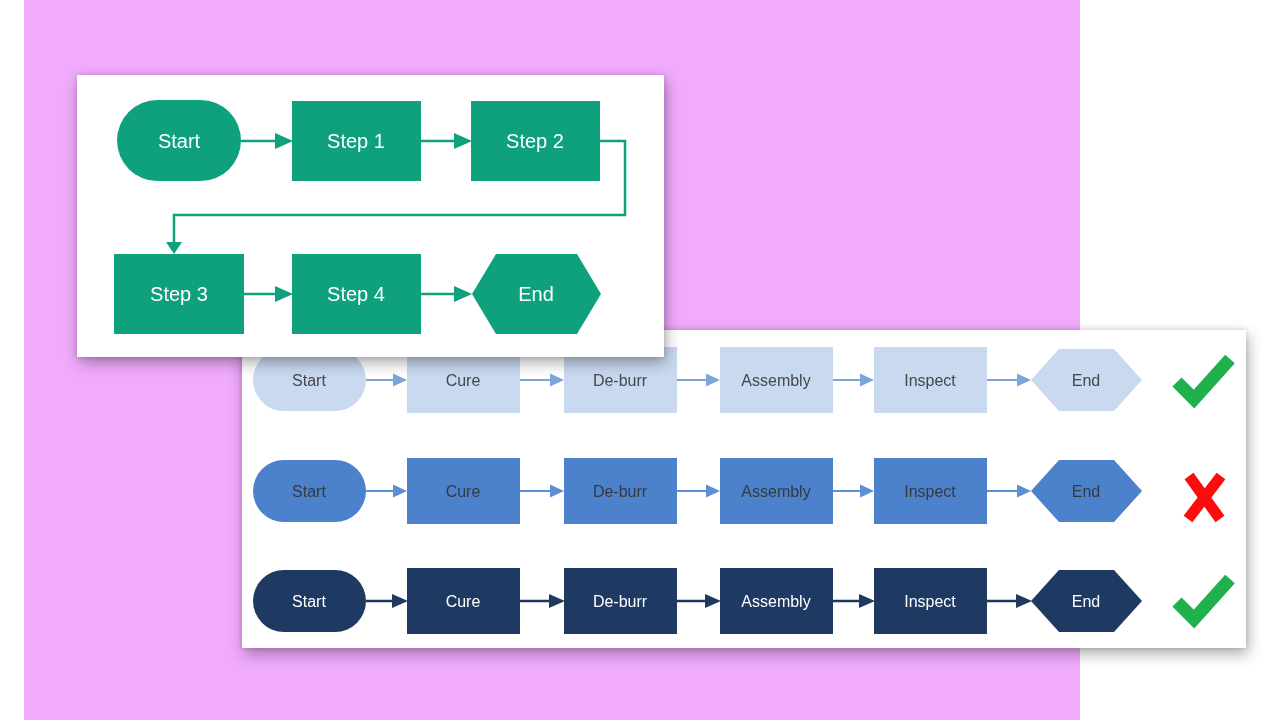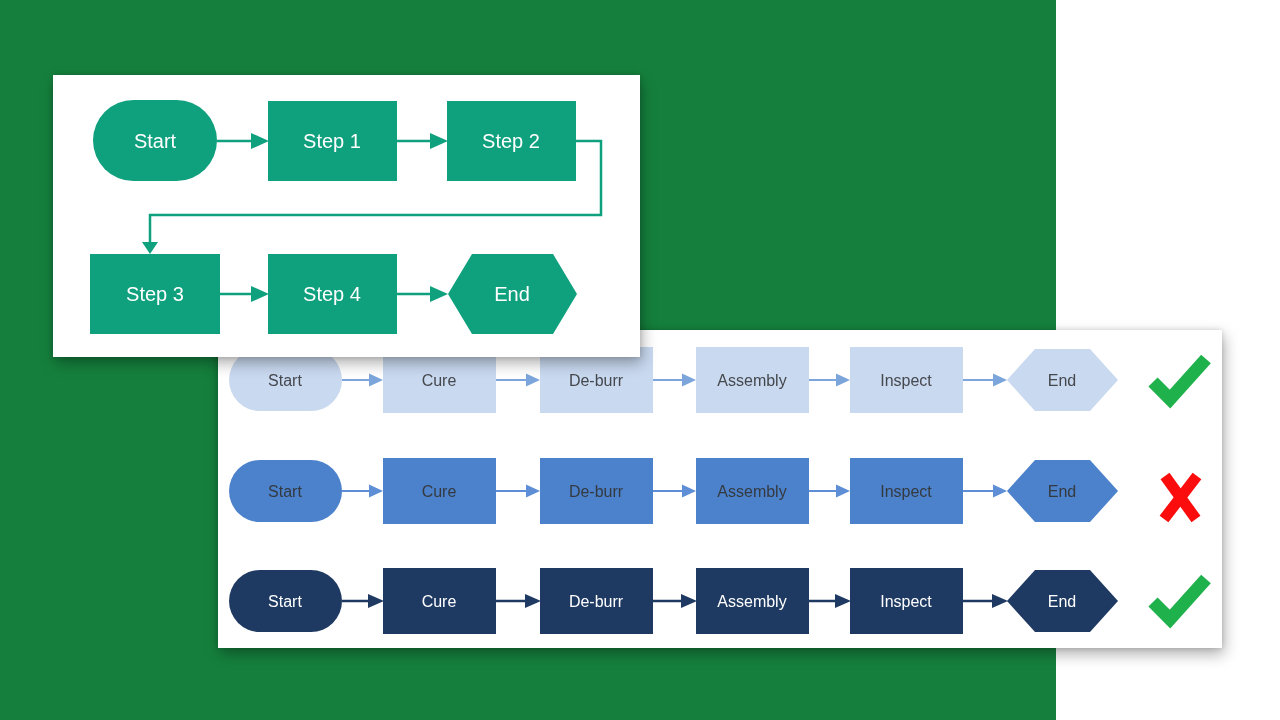--- a/index.html
+++ b/index.html
@@ -8,21 +8,22 @@
     width: 1280px;
     height: 720px;
     background: #ffffff;
     font-family: "Liberation Sans", sans-serif;
     overflow: hidden;
   }
   .stage {
     position: relative;
     width: 1056px;
     height: 720px;
-    background: #15803d;
+    background: #f0abfc;
+    margin-left: 24px;
   }
   .panel {
     position: absolute;
     background: #ffffff;
     box-shadow: 2px 6px 14px rgba(0,0,0,0.32), 0 0 5px rgba(0,0,0,0.14);
   }
   #green-panel {
     left: 53px;
     top: 75px;
     width: 587px;

